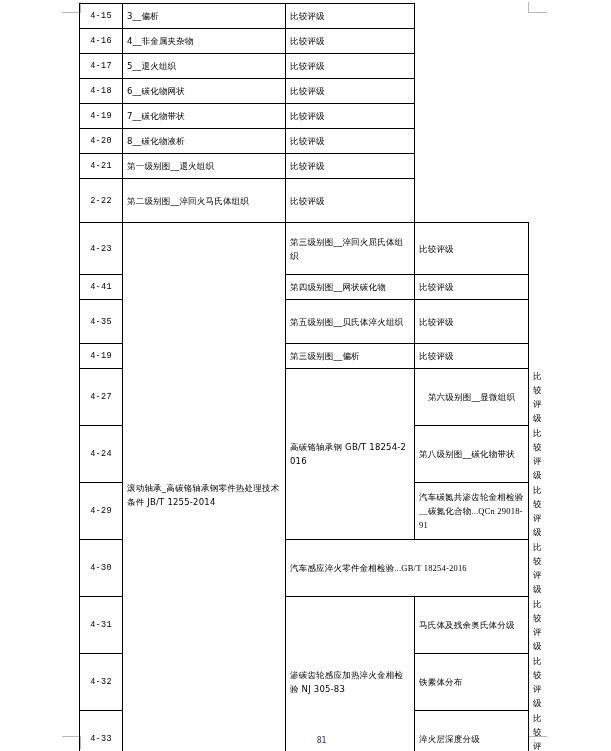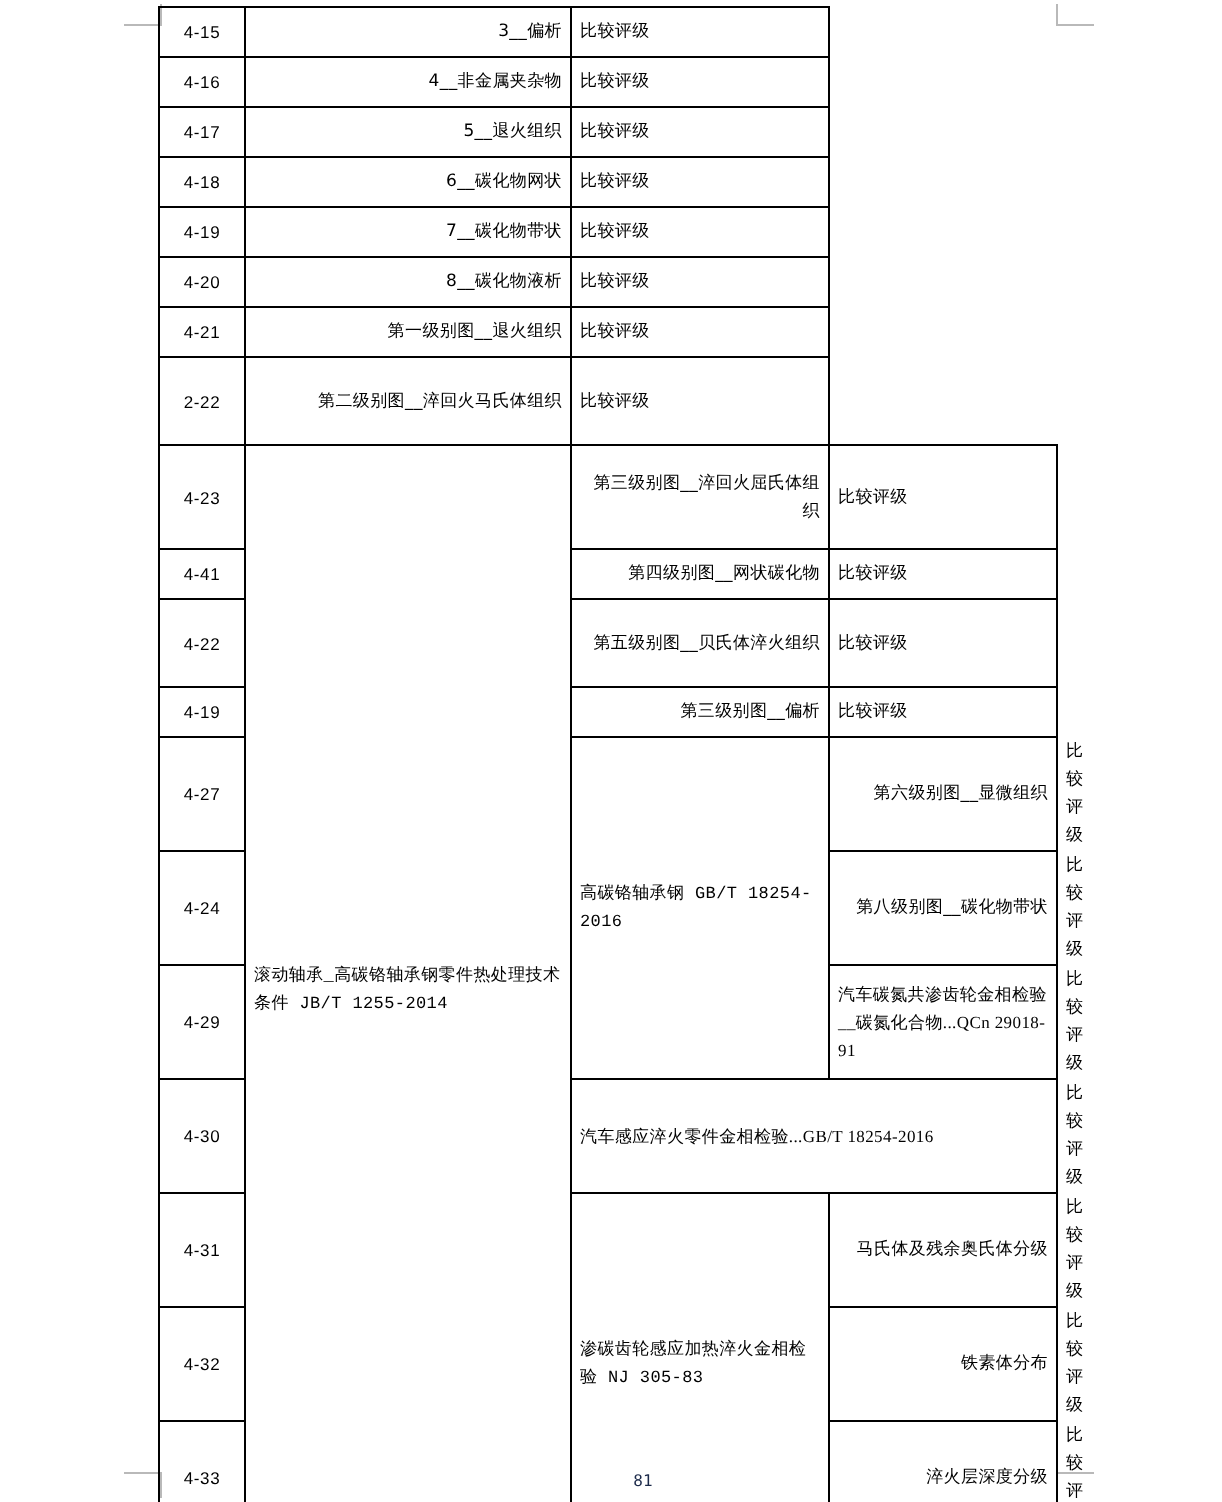--- a/index.html
+++ b/index.html
@@ -64,41 +64,40 @@
     word-break: break-all;
   }
   
   col.c-id   { width: 43px; }
   col.c-name { width: 163px; }
   col.c-desc { width: 129px; }
   col.c-meth { width: 114px; }
 
   td.cell-id {
     text-align: center;
-    font-family: Liberation Sans, sans-serif;
+    font-family: Liberation Mono, monospace;
     font-size: 8px;
     letter-spacing: 0.3px;
   }
   td.cell-name {
     text-align: left;
     letter-spacing: 0.2px;
   }
   td.cell-desc {
-    text-align: right;
+    text-align: left;
     letter-spacing: 0.2px;
   }
-  td.cell-desc.center { text-align: right; }
+  td.cell-desc.center { text-align: center; }
   td.cell-meth {
     text-align: left;
     letter-spacing: 0.2px;
   }
   td.span-name {
     text-align: left;
     vertical-align: middle;
-    font-family: Liberation Mono, monospace;
   }
   td.wide {
     text-align: left;
     font-family: Liberation Serif, serif;
   }
   .row-h1 { height: 25px; }
   .row-h2 { height: 44px; }
   .row-h3 { height: 52px; }
 
   
@@ -174,21 +173,21 @@
         <td class="cell-name span-name" rowspan="11">滚动轴承_高碳铬轴承钢零件热处理技术条件 JB/T 1255-2014</td>
         <td class="cell-desc">第三级别图__淬回火屈氏体组织</td>
         <td class="cell-meth">比较评级</td>
       </tr>
       <tr class="row-h1">
         <td class="cell-id">4-41</td>
         <td class="cell-desc">第四级别图__网状碳化物</td>
         <td class="cell-meth">比较评级</td>
       </tr>
       <tr class="row-h2">
-        <td class="cell-id">4-22</td>
+        <td class="cell-id">4-35</td>
         <td class="cell-desc">第五级别图__贝氏体淬火组织</td>
         <td class="cell-meth">比较评级</td>
       </tr>
       <tr class="row-h1">
         <td class="cell-id">4-19</td>
         <td class="cell-desc">第三级别图__偏析</td>
         <td class="cell-meth">比较评级</td>
       </tr>
       <tr class="row-h1">
         <td class="cell-id">4-27</td>

